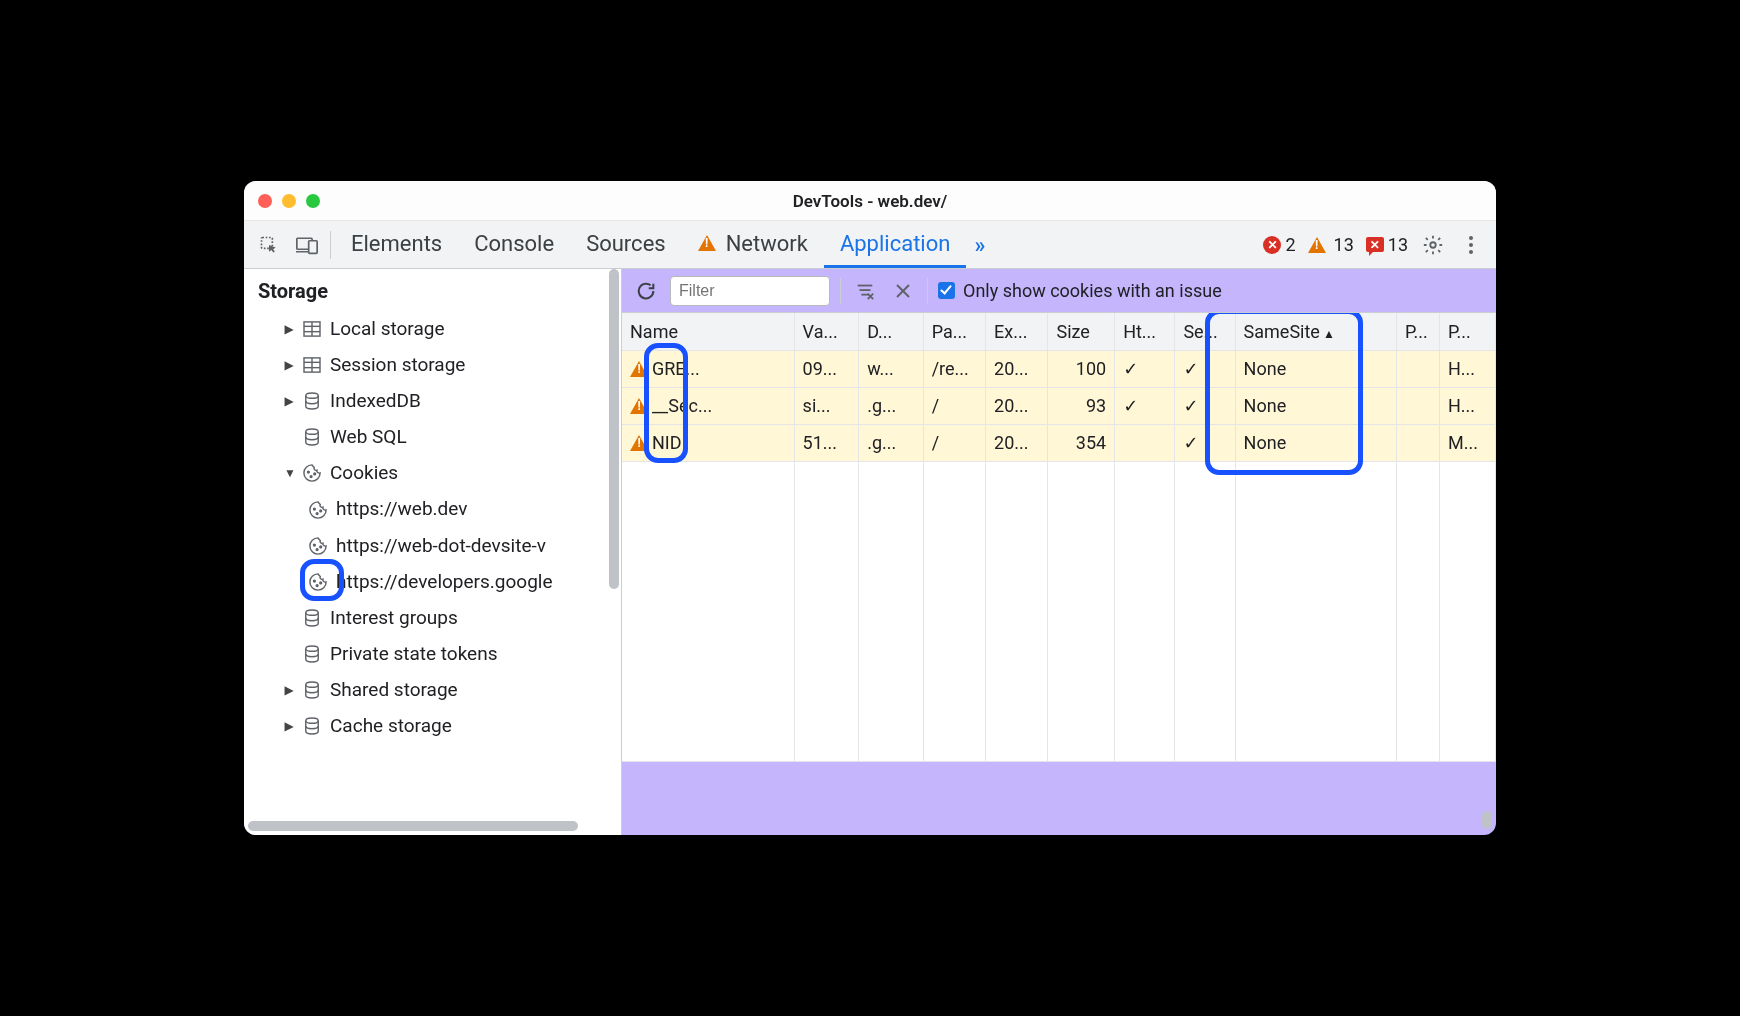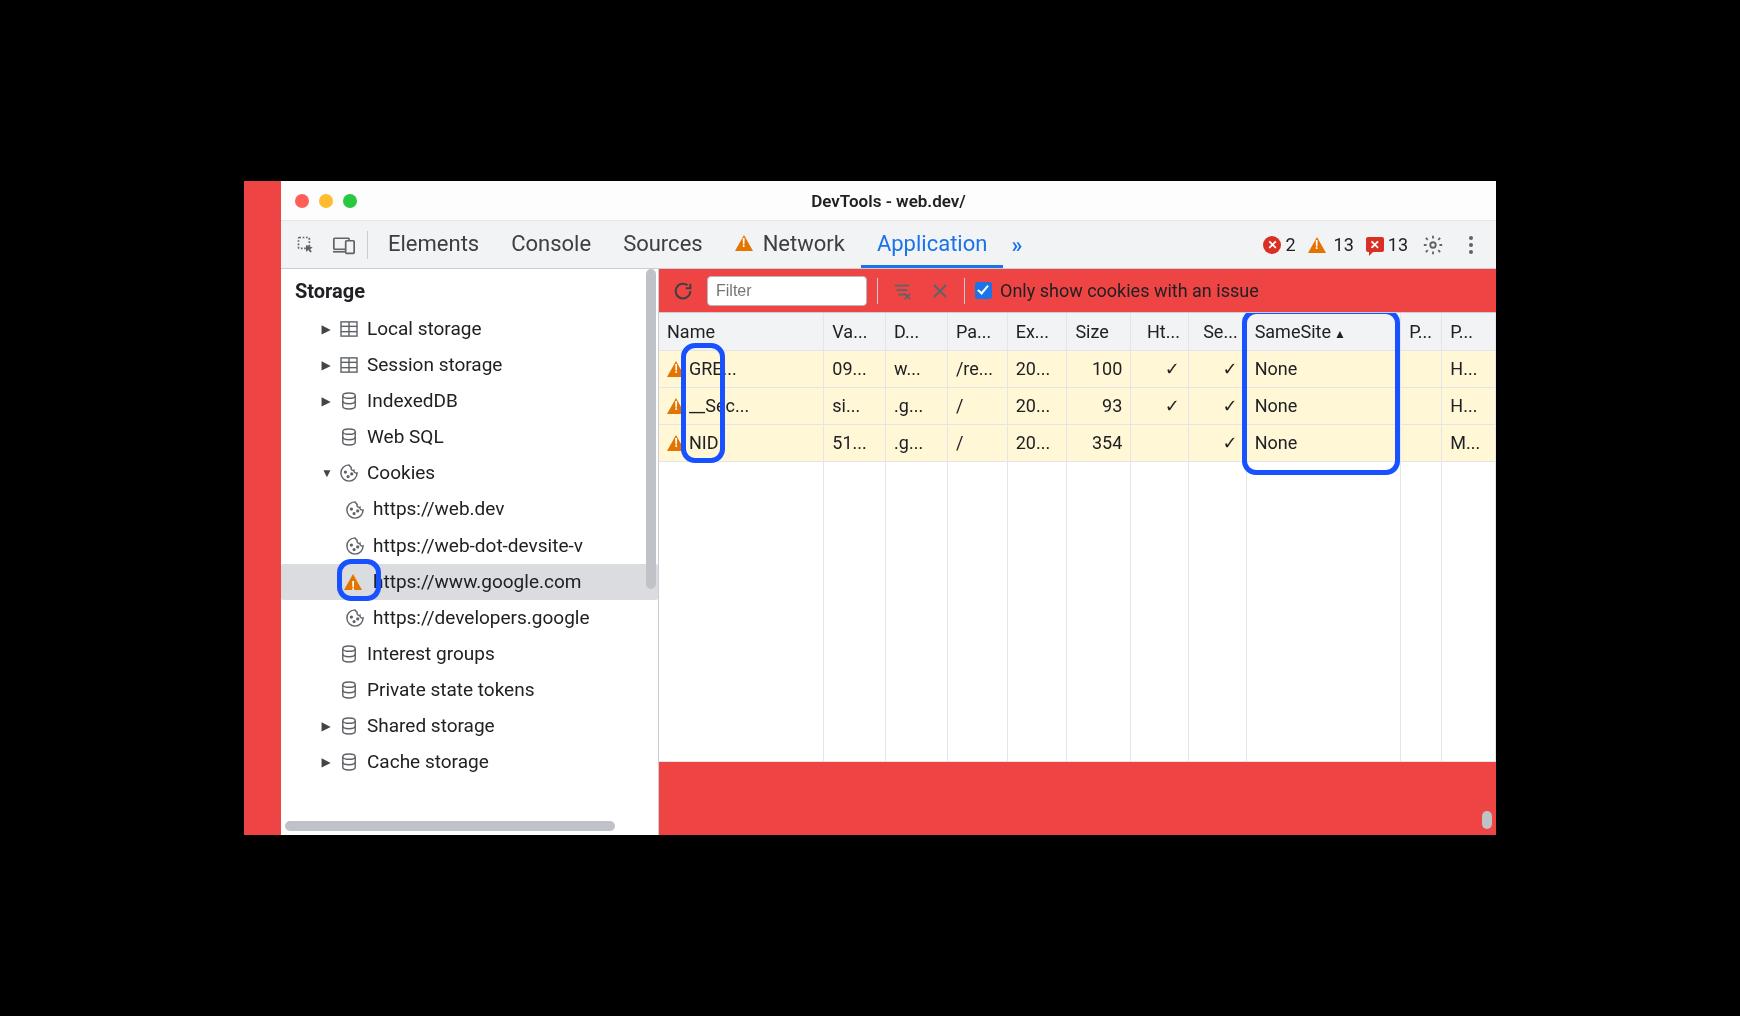--- a/index.html
+++ b/index.html
@@ -21,28 +21,27 @@
     color: var(--text);
     display: flex;
     align-items: center;
     justify-content: center;
     height: 1016px;
     width: 1740px;
   }
   .window {
     width: 1252px;
     height: 654px;
-    background: #ef4444;
-    border-radius: 0;
+    background: #c4b5fd;
+    border-radius: 12px;
     box-shadow: 0 18px 45px rgba(0,0,0,.45), 0 2px 6px rgba(0,0,0,.3);
     overflow: hidden;
     display: flex;
     flex-direction: column;
     position: relative;
-    padding-left: 37px;
   }
   
   .titlebar {
     height: 40px;
     background: #fdfdfd;
     border-bottom: 1px solid #e6e6e6;
     display: flex;
     align-items: center;
     position: relative;
   }
@@ -137,21 +136,21 @@
   table { width: 100%; border-collapse: collapse; table-layout: fixed;}
   th, td {
     border-right: 1px solid #e3e5e8; border-bottom: 1px solid #e3e5e8;
     padding: 6px 8px; font-size: 18px; text-align:left;
     white-space: nowrap; overflow: hidden; text-overflow: ellipsis;
     height: 37px;
   }
   thead th { background:#f1f3f4; font-weight:400; position:sticky; top:0;}
   tbody tr.hl td { background: var(--row-highlight); }
   td.num { text-align: right; }
-  td.center, th.center { text-align:right; }
+  td.center, th.center { text-align:left; }
   .sort-asc::after { content:" ▲"; font-size: 12px; }
   col.c-name{width:160px;} col.c-val{width:60px;} col.c-dom{width:60px;} col.c-path{width:58px;}
   col.c-exp{width:58px;} col.c-size{width:62px;} col.c-http{width:56px;} col.c-sec{width:56px;}
   col.c-ss{width:150px;} col.c-pk{width:40px;} col.c-pr{width:52px;}
   
   .tri {
     display:inline-block; width:0;height:0;
     border-left:9px solid transparent; border-right:9px solid transparent;
     border-bottom:16px solid var(--orange); position:relative; margin-right:4px;
     vertical-align:-2px;
@@ -331,26 +330,20 @@
         <div class="row indent2">
             <span class="icon">
               <svg width="18" height="18" viewBox="0 0 20 20" fill="none" stroke="currentColor" stroke-width="1.6">
                 <path d="M10 1a9 9 0 1 0 9 9c-2 .5-4-1-3.5-3-2 .5-4-1-3-3C11 2.5 10 1 10 1z"></path>
                 <circle cx="6" cy="9" r="1" fill="currentColor"></circle>
                 <circle cx="9" cy="14" r="1" fill="currentColor"></circle>
                 <circle cx="13" cy="11" r="1" fill="currentColor"></circle>
               </svg>
             </span>
             <span>https://web-dot-devsite-v</span>
-          </div>
-        <div class="row indent2 selected">
-            <span class="icon">
-              <span class="tri"></span>
-            </span>
-            <span>https://www.google.com</span>
           </div>
         <div class="row indent2">
             <span class="icon">
               <svg width="18" height="18" viewBox="0 0 20 20" fill="none" stroke="currentColor" stroke-width="1.6">
                 <path d="M10 1a9 9 0 1 0 9 9c-2 .5-4-1-3.5-3-2 .5-4-1-3-3C11 2.5 10 1 10 1z"></path>
                 <circle cx="6" cy="9" r="1" fill="currentColor"></circle>
                 <circle cx="9" cy="14" r="1" fill="currentColor"></circle>
                 <circle cx="13" cy="11" r="1" fill="currentColor"></circle>
               </svg>
             </span>

